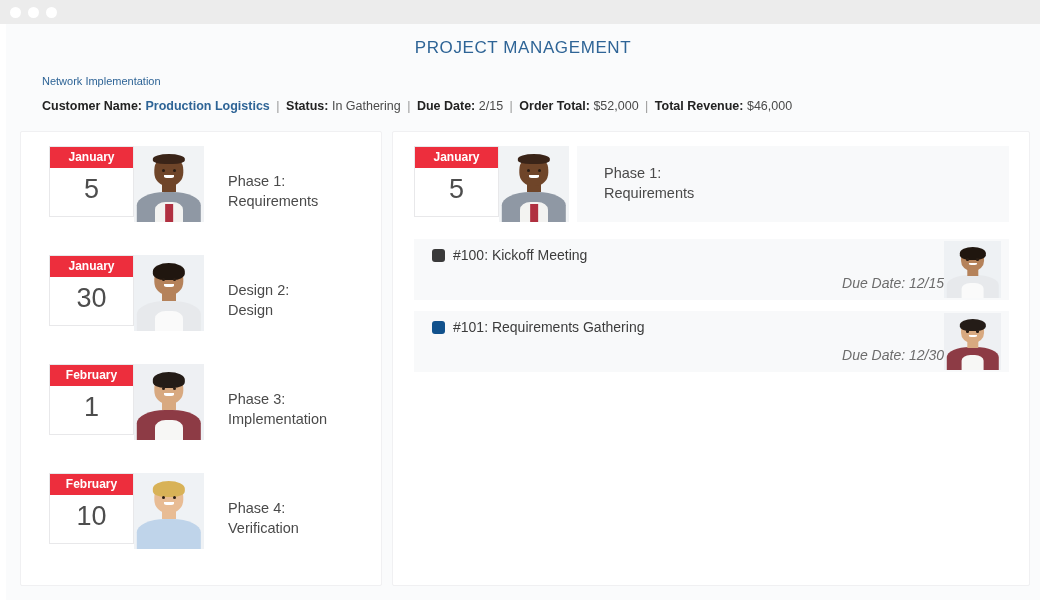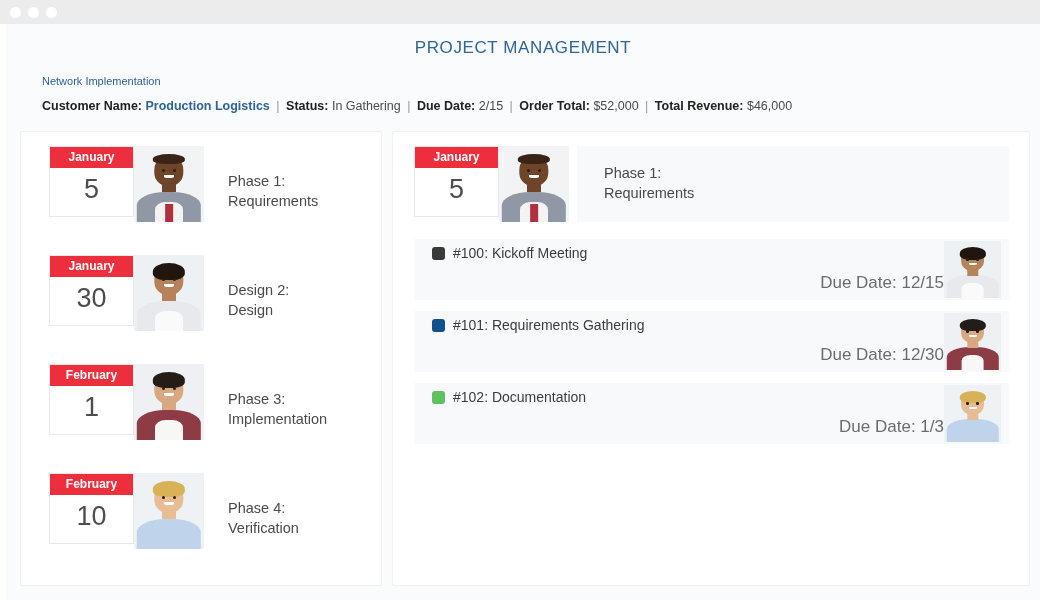--- a/index.html
+++ b/index.html
@@ -217,24 +217,25 @@
   }
   .swatch {
     width: 13px;
     height: 13px;
     border-radius: 3px;
     display: inline-block;
     margin-right: 8px;
     flex: 0 0 auto;
   }
   .task-due {
-    font-size: 17px;
+    font-size: 14px;
     color: #6c6c6c;
     margin-top: 12px;
     padding-left: 0;
+    font-style: italic;
   }
   .task-av {
     width: 57px;
     height: 57px;
     margin-right: 8px;
   }
 </style>
 </head>
 <body>
 
@@ -401,36 +402,18 @@
                 <div class="av-body" style="width: 52.44px; height: 22.8px; background: rgb(141, 59, 69); transform: translateX(-50%);"></div>
                 <div class="av-collar" style="width: 22.8px; height: 14.82px; background: rgb(247, 247, 245);"></div>
                 <div style="position: absolute; left: 50%; transform: translateX(-50%); width: 11.4px; height: 9.12px; top: 25.65px; background: rgb(216, 169, 128);"></div>
                 <div class="av-head" style="width: 23.94px; height: 22.8px; top: 7.41px; background: rgb(216, 169, 128); transform: translateX(-50%);"></div>
                 <div class="av-hair" style="width: 26.334px; height: 11.856px; top: 6.27px; background: rgb(36, 28, 23); transform: translateX(-50%);"></div>
                 <div style="position: absolute; border-radius: 50%; background: rgb(42, 29, 20); width: 2.6334px; height: 2.6334px; top: 16.986px; left: 22.3953px;"></div>
                 <div style="position: absolute; border-radius: 50%; background: rgb(42, 29, 20); width: 2.6334px; height: 2.6334px; top: 16.986px; left: 31.9713px;"></div>
                 <div style="position: absolute; left: 50%; transform: translateX(-50%); background: rgb(255, 255, 255); border-radius: 0px 0px 60% 60%; width: 8.1396px; height: 2.28px; top: 21.774px;"></div>
               </div>
             </div>
-            <div class="task-row">
-              <div class="task-main">
-                <div class="task-title">
-                  <span class="swatch" style="background: rgb(95, 194, 96);"></span>
-                  <span>#102: Documentation</span>
-                </div>
-                <div class="task-due">Due Date: 1/3</div>
-              </div>
-              <div class="avatar task-av" style="background: rgb(239, 242, 245);">
-                <div class="av-body" style="width: 52.44px; height: 22.8px; background: rgb(191, 212, 234); transform: translateX(-50%);"></div>
-                <div style="position: absolute; left: 50%; transform: translateX(-50%); width: 11.4px; height: 9.12px; top: 25.65px; background: rgb(232, 188, 148);"></div>
-                <div class="av-head" style="width: 23.94px; height: 22.8px; top: 7.41px; background: rgb(232, 188, 148); transform: translateX(-50%);"></div>
-                <div class="av-hair" style="width: 26.334px; height: 11.856px; top: 6.27px; background: rgb(216, 178, 87); transform: translateX(-50%);"></div>
-                <div style="position: absolute; border-radius: 50%; background: rgb(42, 29, 20); width: 2.6334px; height: 2.6334px; top: 16.986px; left: 22.3953px;"></div>
-                <div style="position: absolute; border-radius: 50%; background: rgb(42, 29, 20); width: 2.6334px; height: 2.6334px; top: 16.986px; left: 31.9713px;"></div>
-                <div style="position: absolute; left: 50%; transform: translateX(-50%); background: rgb(255, 255, 255); border-radius: 0px 0px 60% 60%; width: 8.1396px; height: 2.28px; top: 21.774px;"></div>
-              </div>
-            </div>
           </div>
       </div>
 
     </div>
   </div>
 </div>
 
 </body></html>

